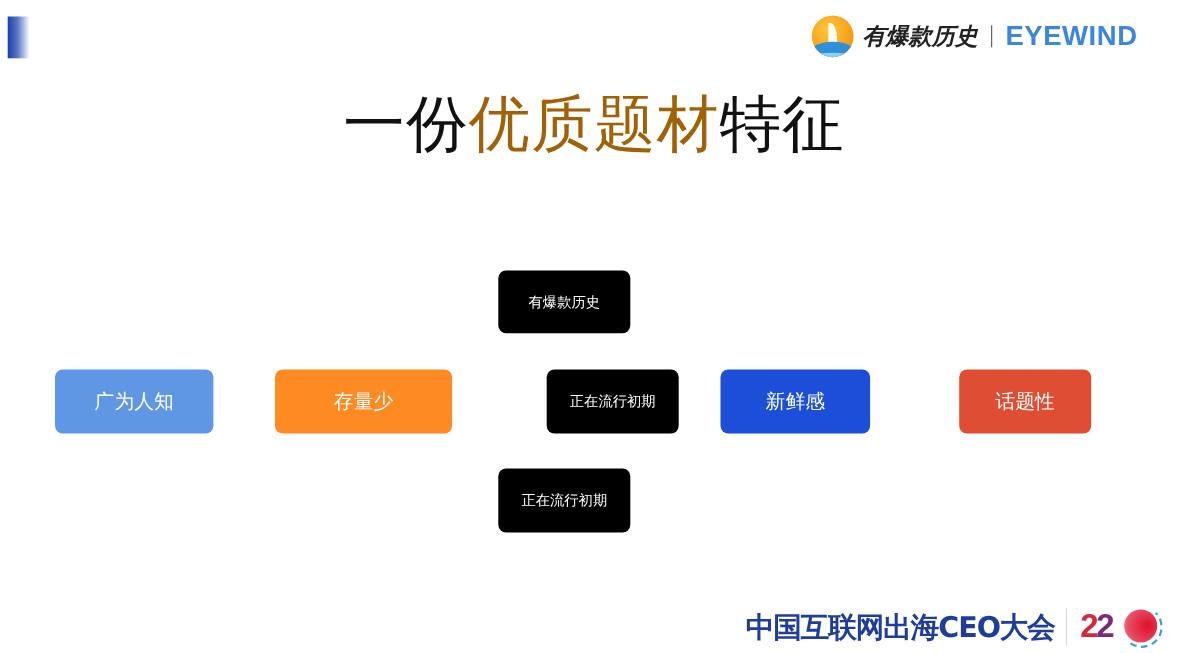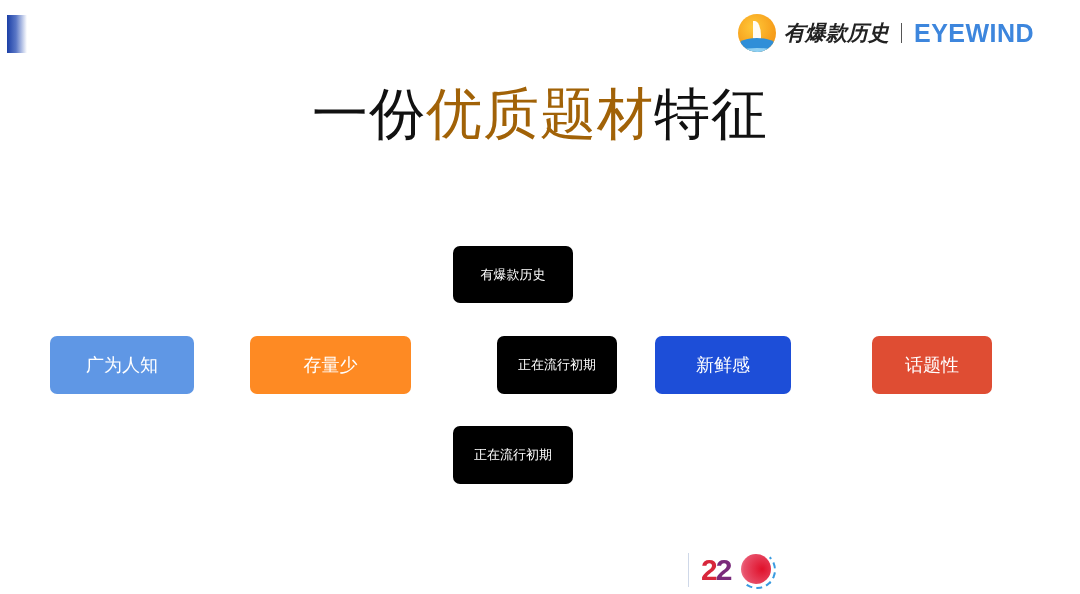--- a/index.html
+++ b/index.html
@@ -111,19 +111,20 @@
 <div class="box big b-orange">存量少</div>
 
 <div class="box black k1">有爆款历史</div>
 <div class="box black k2">正在流行初期</div>
 <div class="box black k3">正在流行初期</div>
 
 <div class="box big b-green">新鲜感</div>
 <div class="box big b-red">话题性</div>
 
 <div class="footer">
+  <span class="footer-text">中国互联网出海CEO大会</span>
   <span class="footer-sep"></span>
   <div class="year">
     <span class="year-digits"><span>2</span><span class="mid">2</span></span>
     <div class="year-circle"></div>
     <div class="year-ring"></div>
   </div>
 </div>
 
 </body></html>

